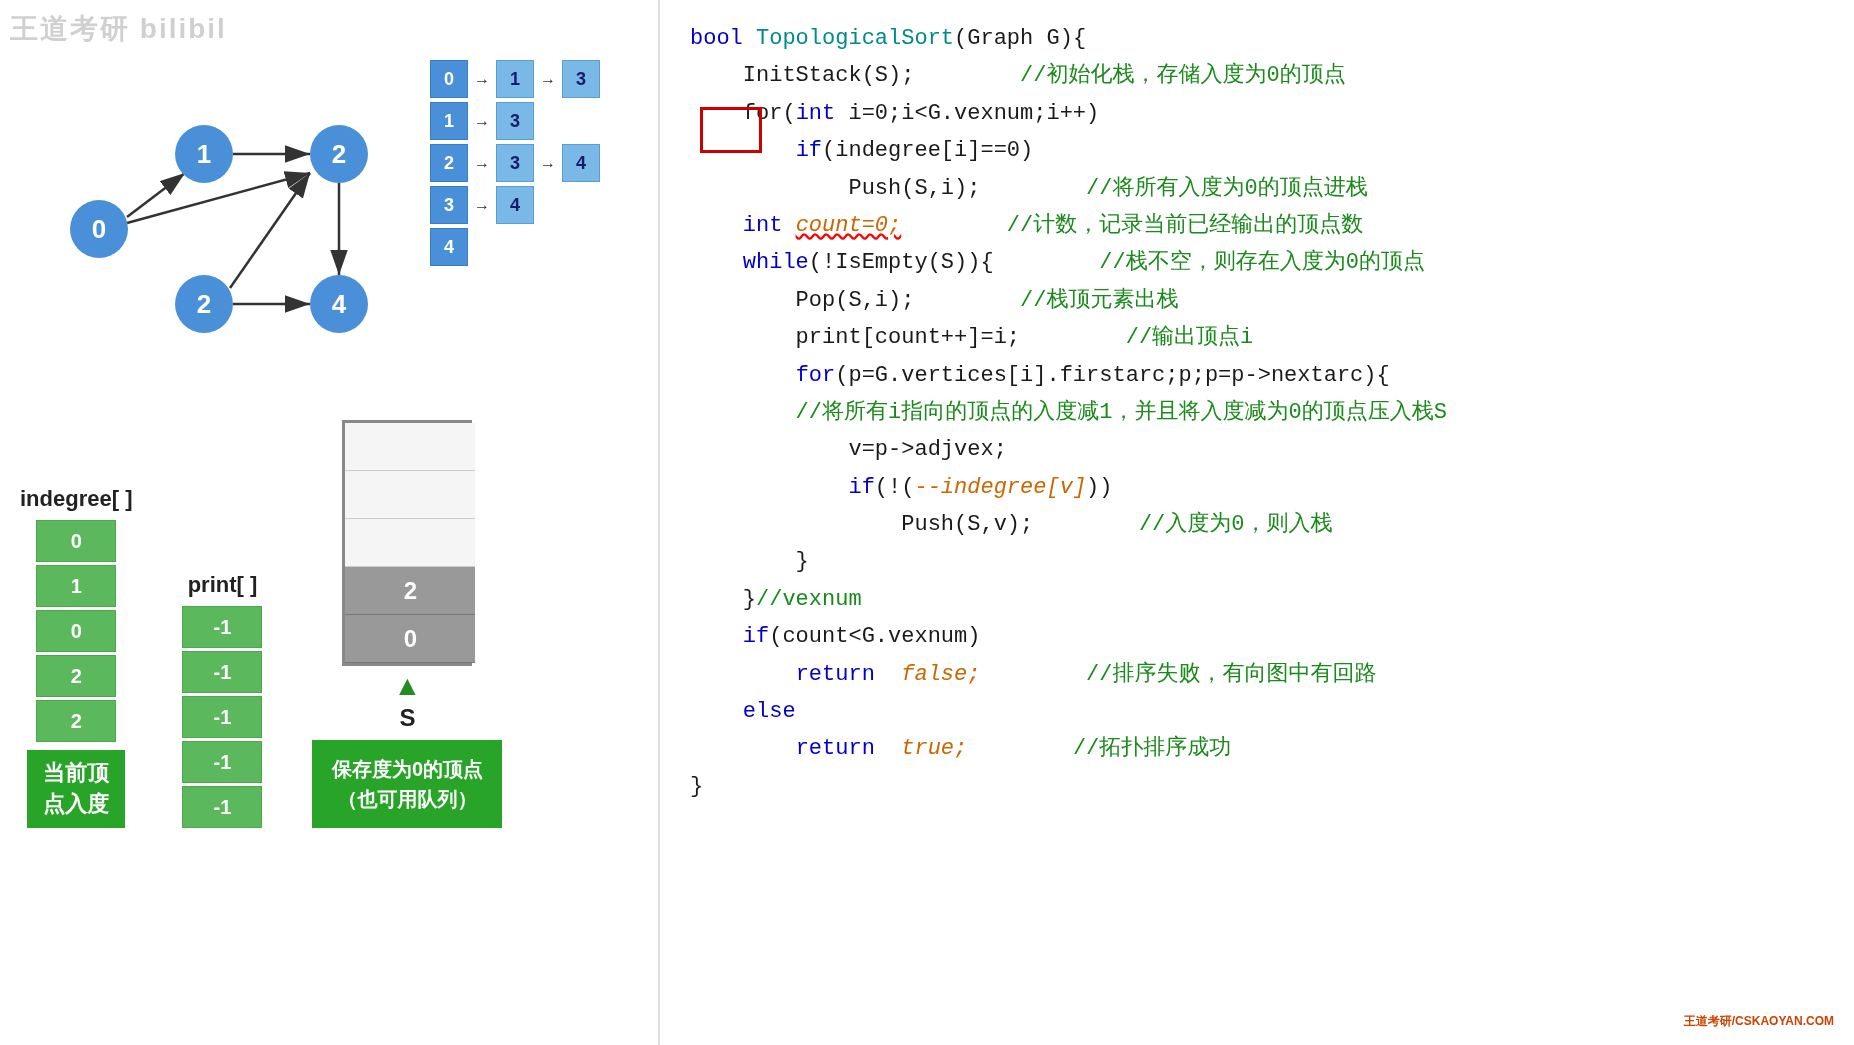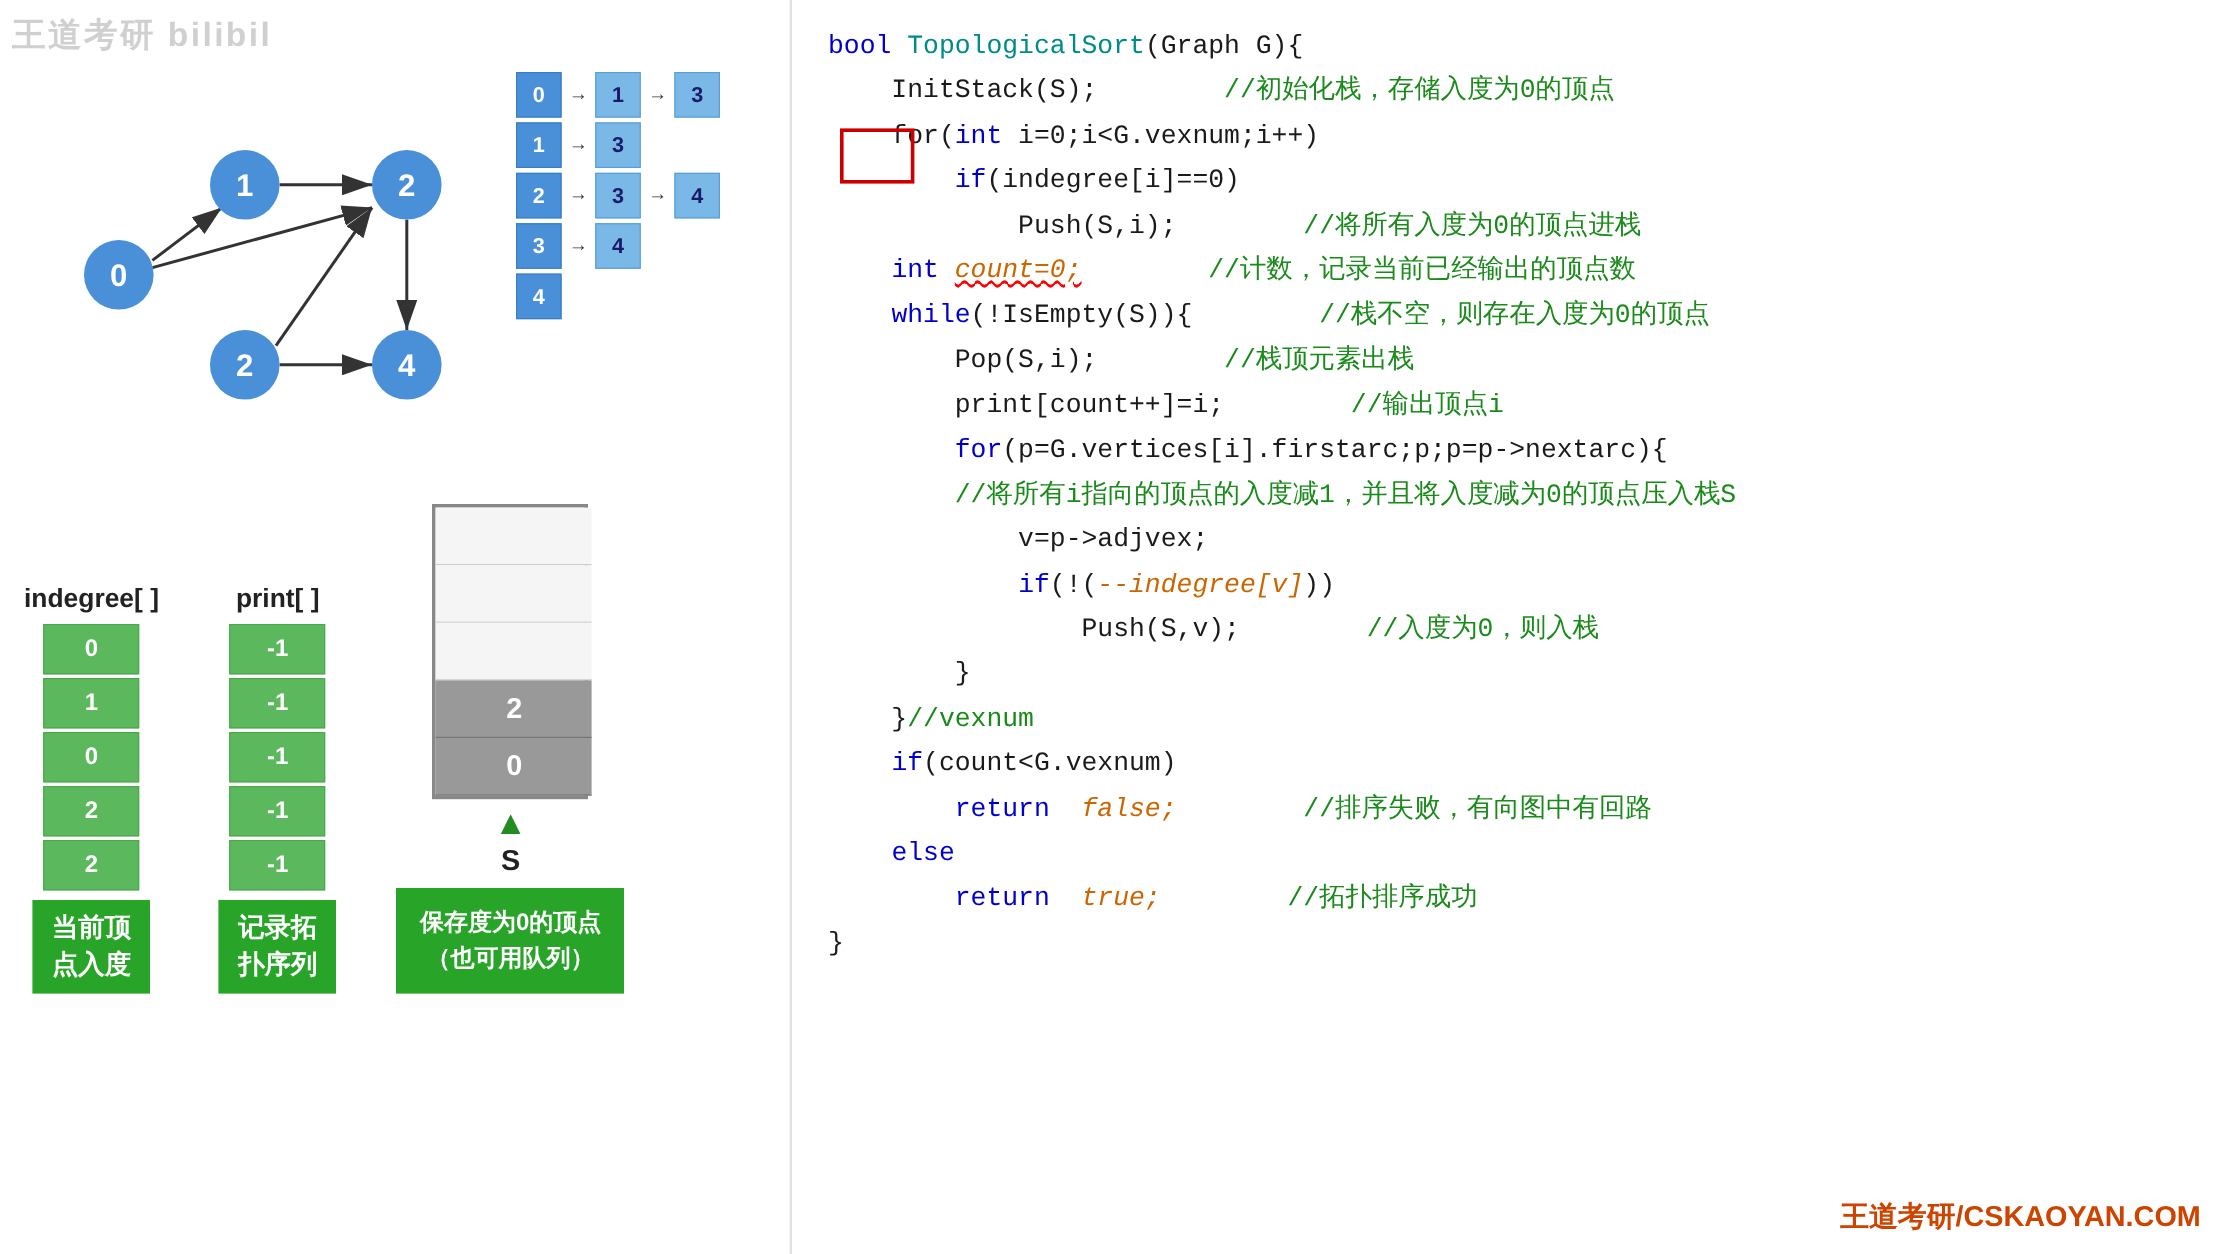--- a/index.html
+++ b/index.html
@@ -274,21 +274,21 @@
       width: 2px;
       height: 1045px;
       background: #e0e0e0;
     }
 
     
     .bottom-watermark {
       position: absolute;
       bottom: 15px;
       right: 20px;
-      font-size: 24px;
+      font-size: 12px;
       color: #cc4400;
       font-weight: bold;
     }
 
     
     .int-box {
       position: absolute;
       top: 107px;
       left: 700px;
       width: 62px;
@@ -388,21 +388,20 @@
 
       <div class="table-section">
         <div class="table-label">print[ ]</div>
         <div class="table-cells">
           <div class="table-cell">-1</div>
           <div class="table-cell">-1</div>
           <div class="table-cell">-1</div>
           <div class="table-cell">-1</div>
           <div class="table-cell">-1</div>
         </div>
-        <div class="green-label-box">记录拓<br>扑序列</div>
       </div>
 
       <div class="stack-section">
         <div class="stack-container">
           <div class="stack-cell-empty"></div>
           <div class="stack-cell-empty"></div>
           <div class="stack-cell-empty"></div>
           <div class="stack-cell-filled">2</div>
           <div class="stack-cell-filled">0</div>
         </div>

